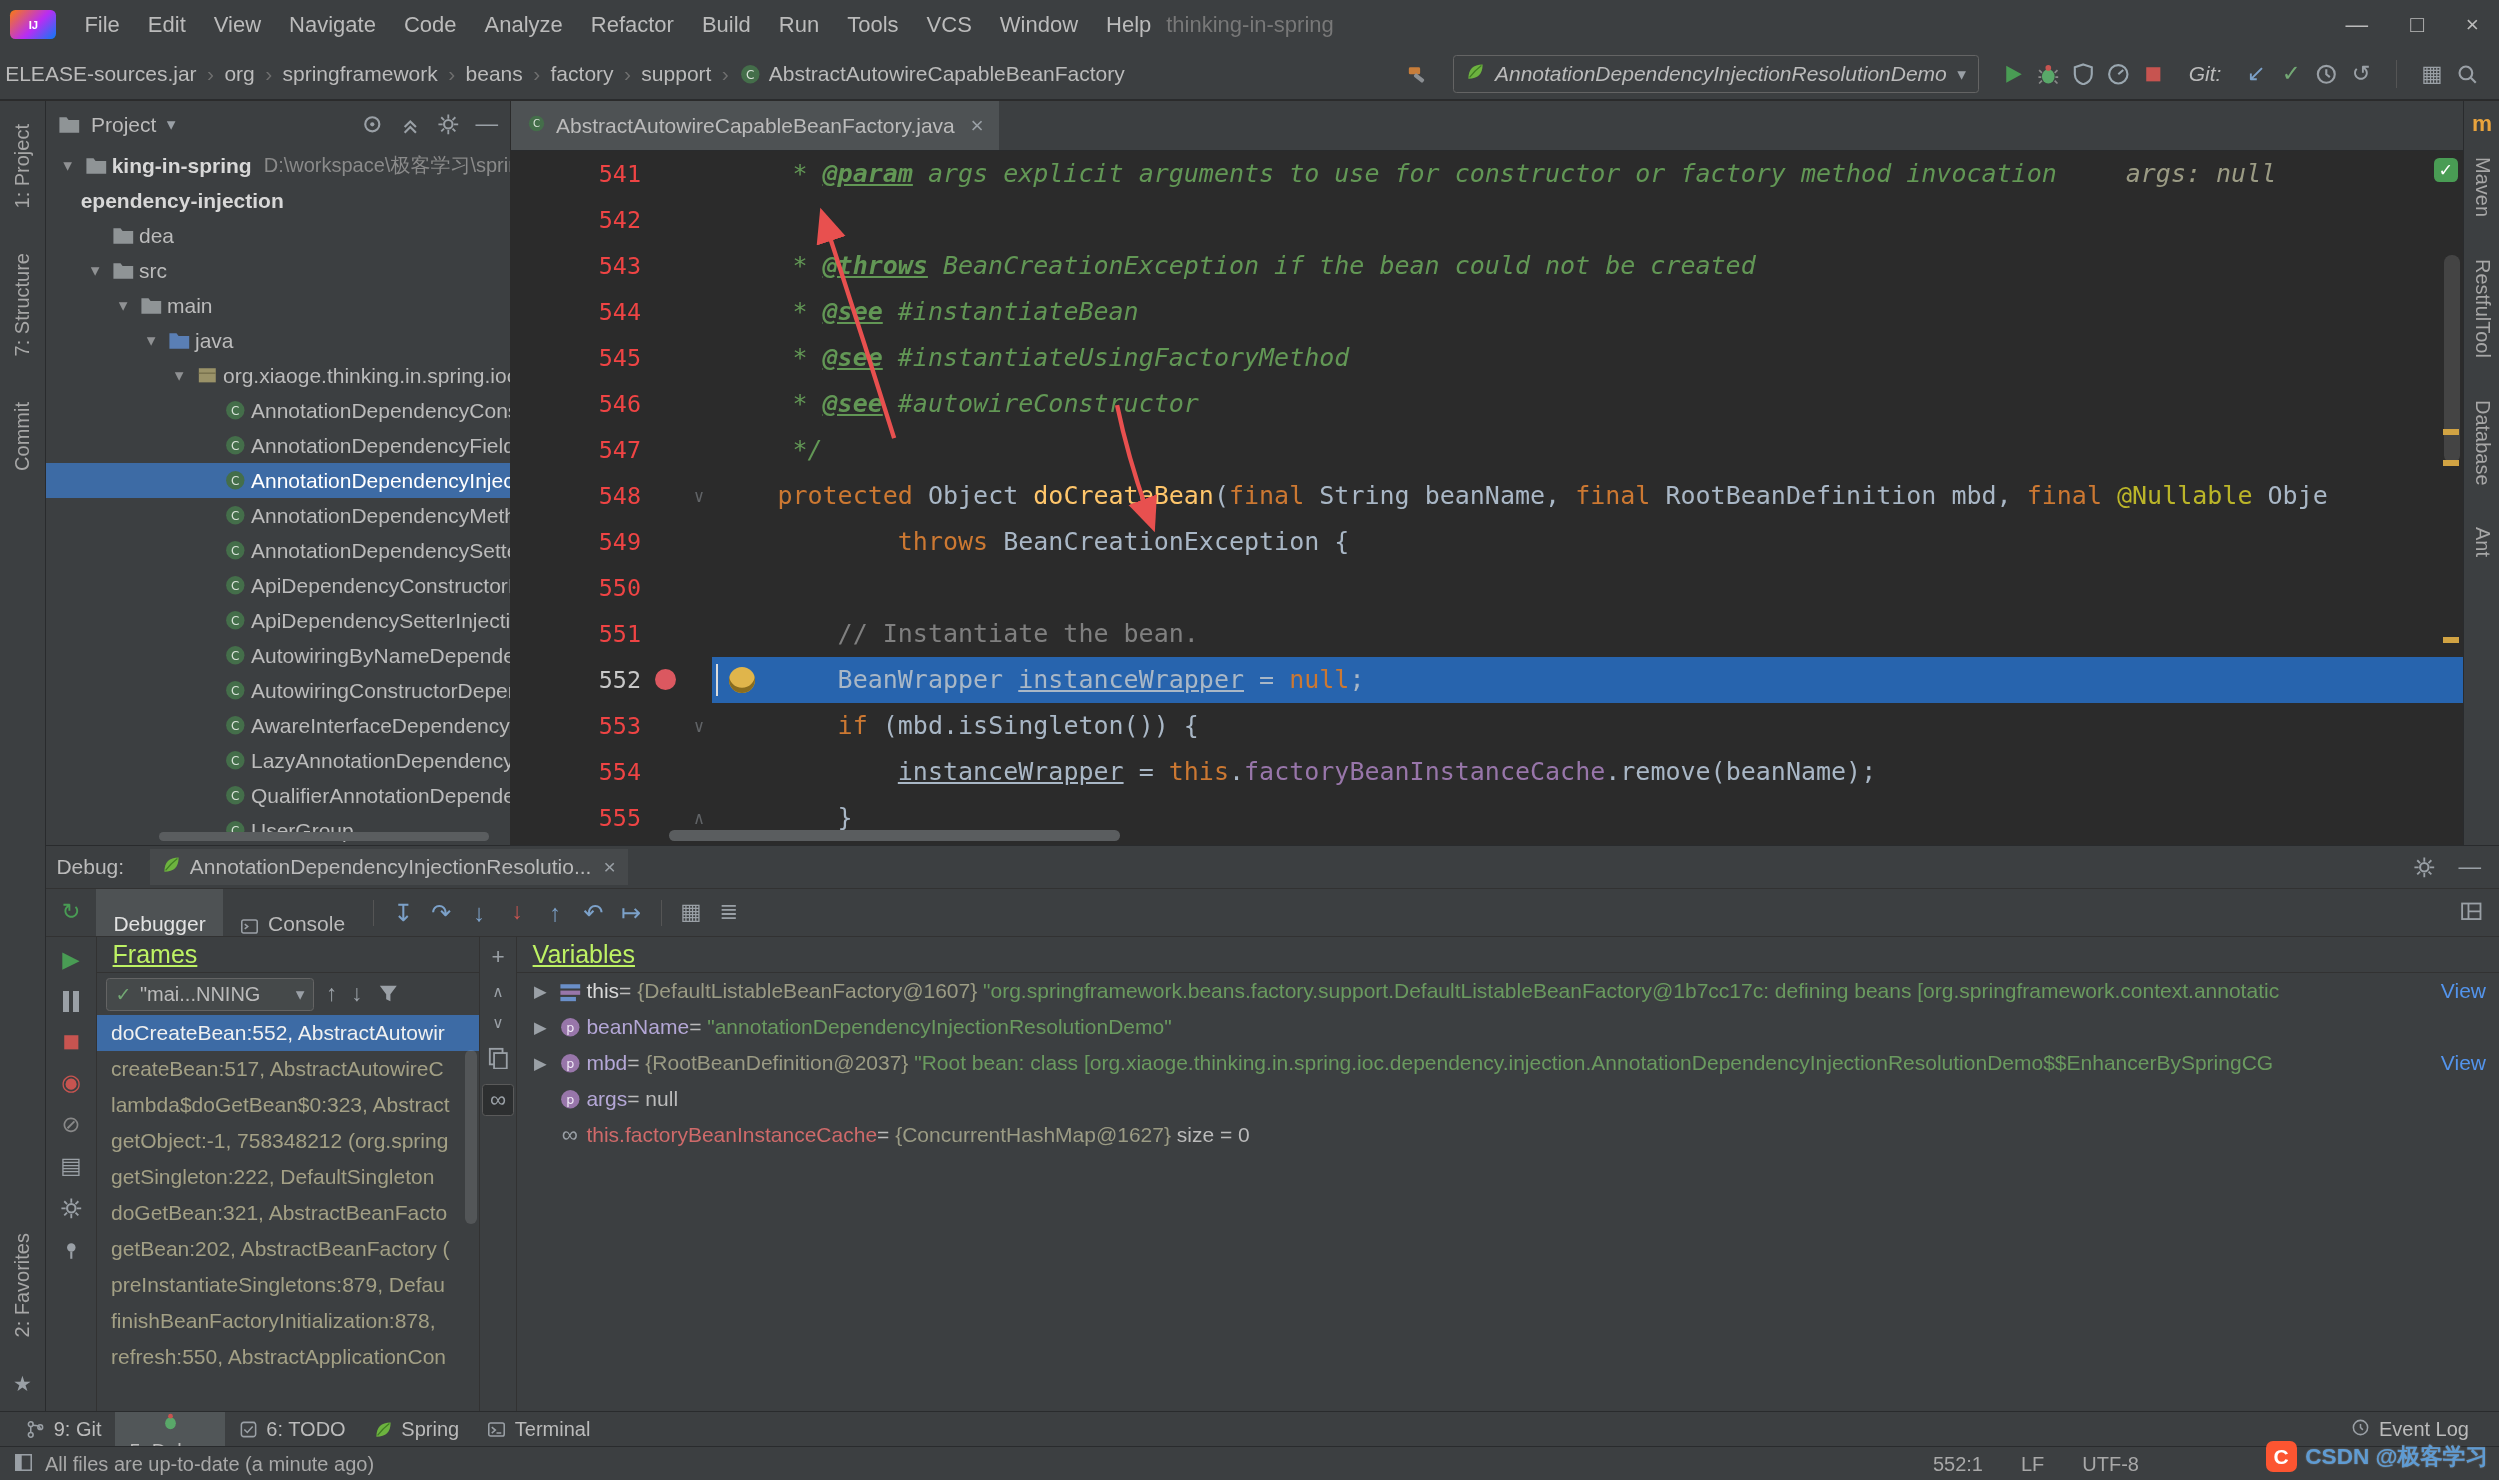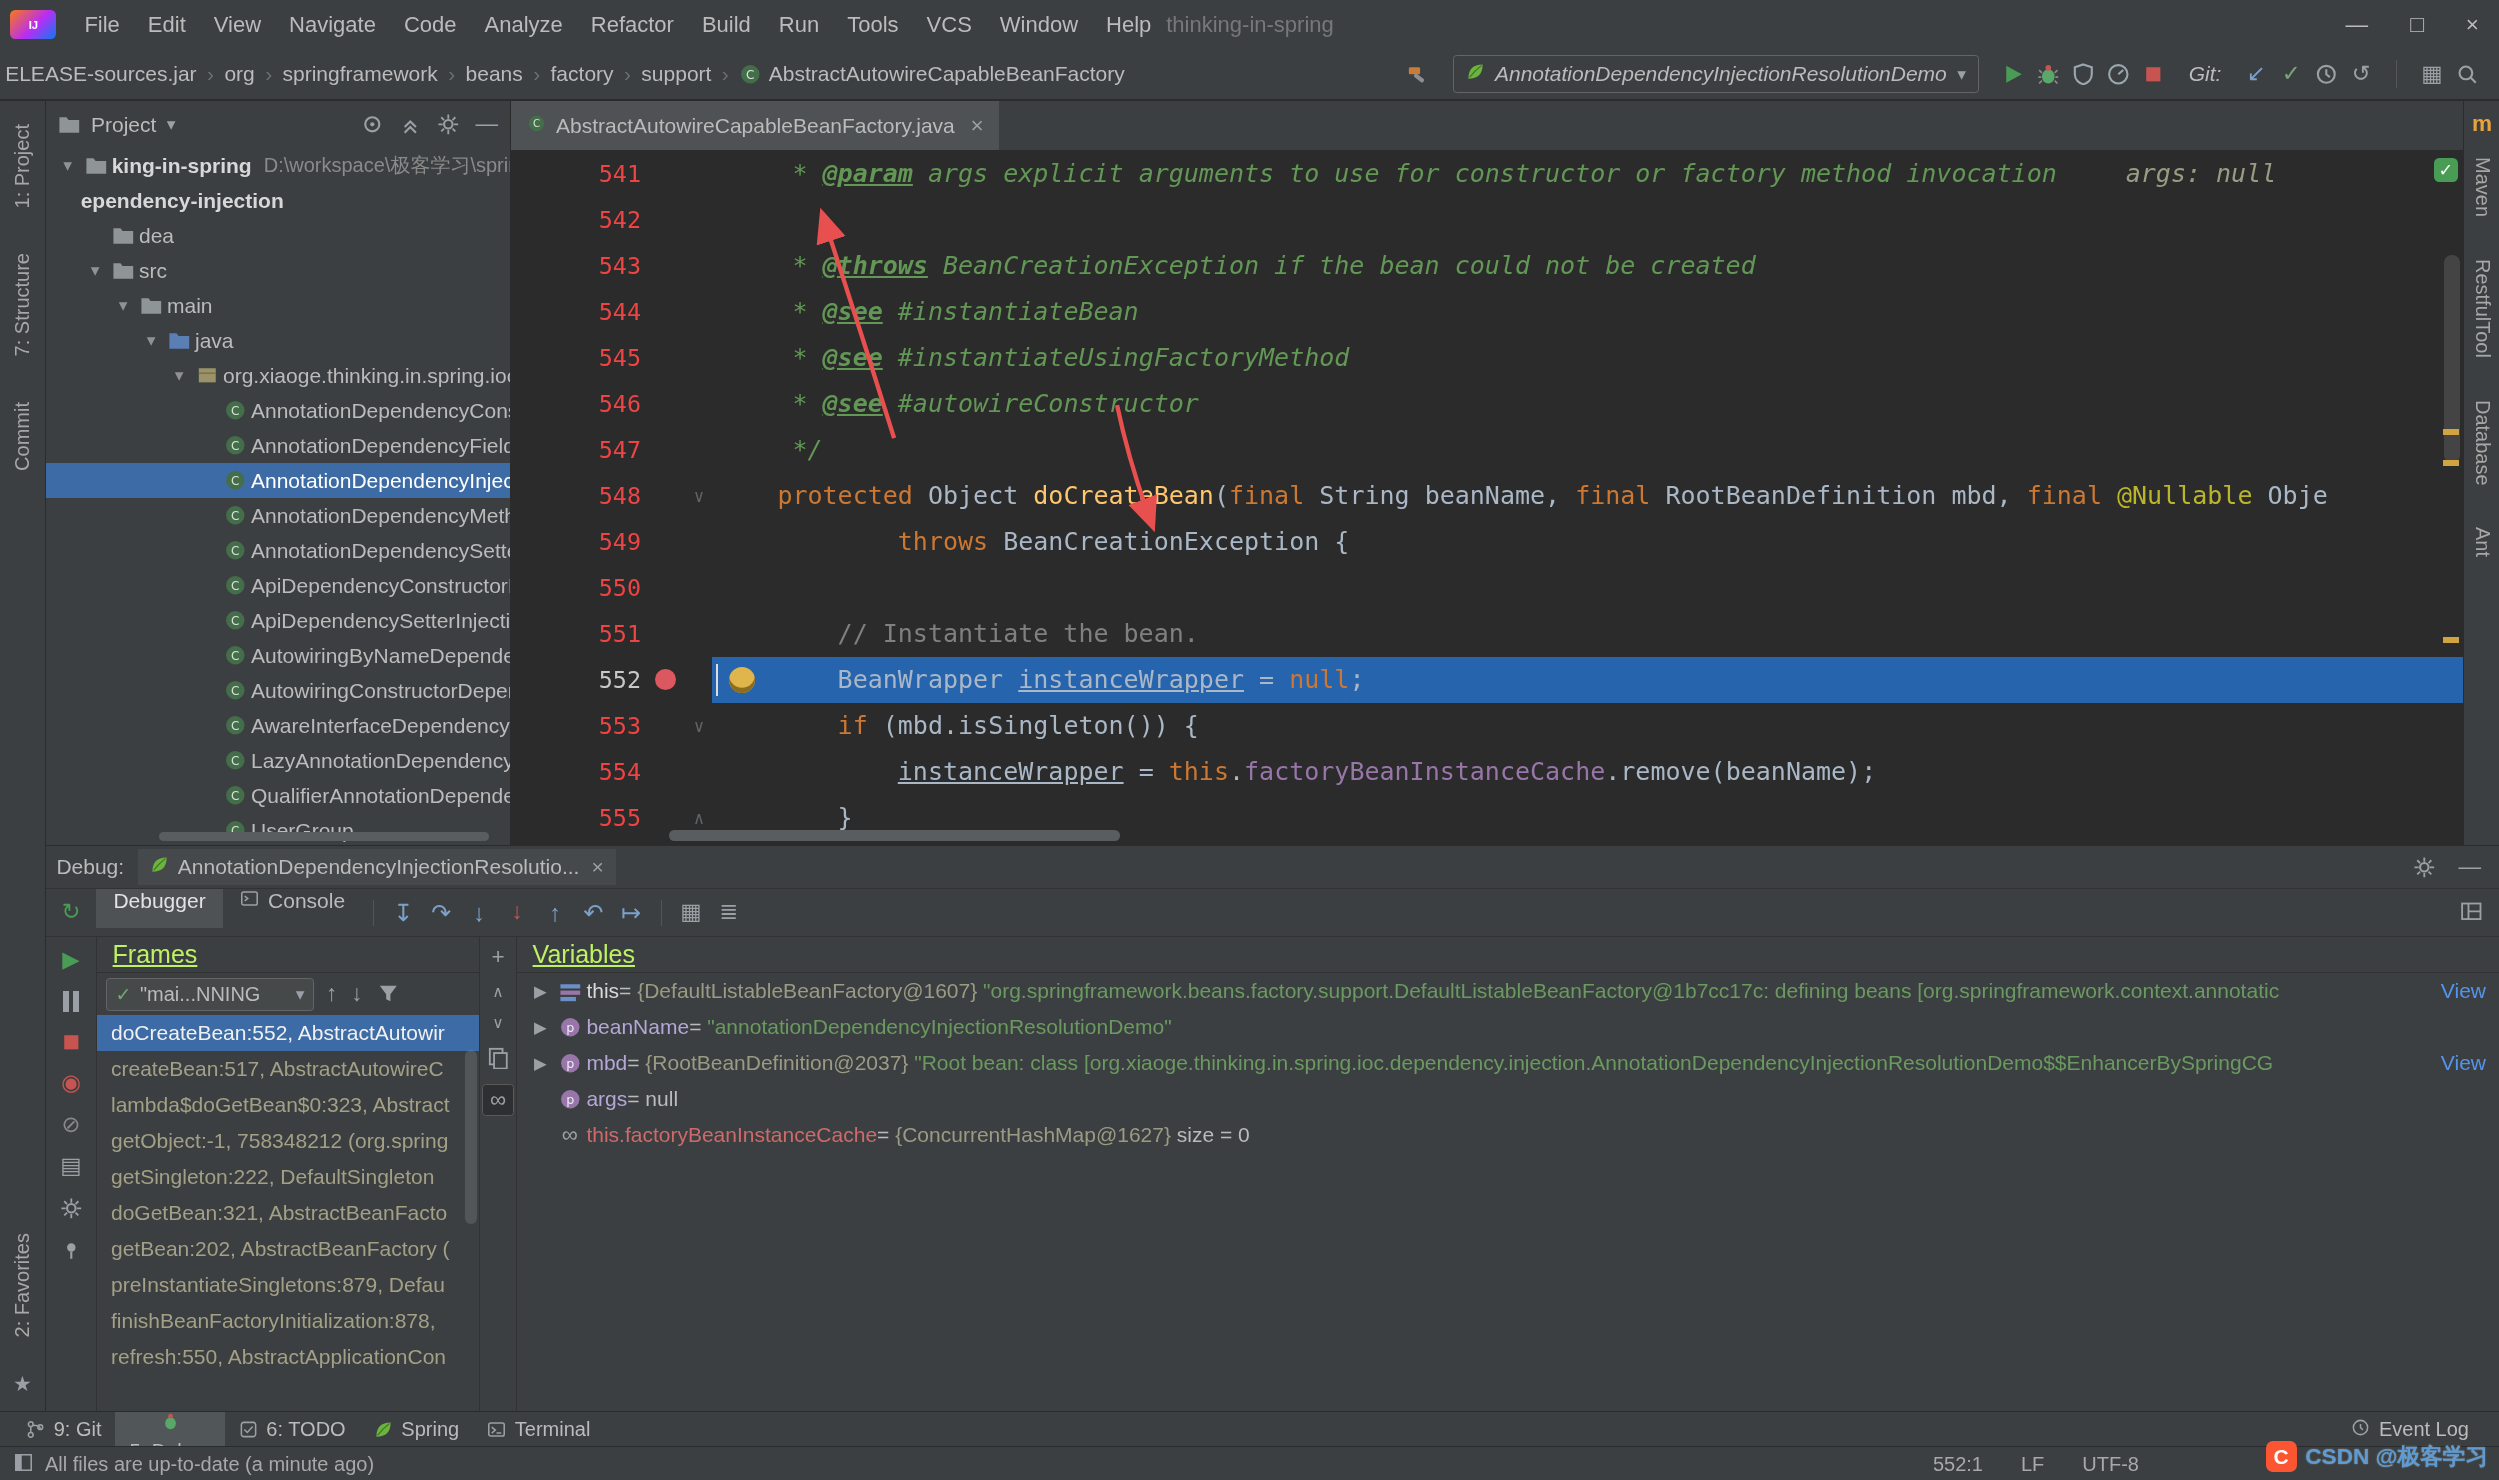--- a/index.html
+++ b/index.html
@@ -90,30 +90,30 @@
   #arrows{position:absolute;left:0;top:0;pointer-events:none;}
   .ok-badge{position:absolute;right:5.2px;top:7px;width:24px;height:24px;border-radius:5.2px;
     background:#499c54;color:#fff;font-size:17.4px;display:flex;align-items:center;justify-content:center;}
   .vsb-thumb{position:absolute;right:3.5px;top:104px;width:15.6px;height:208px;
     background:rgba(255,255,255,0.12);border-radius:7.8px;}
   .vsb-tick{position:absolute;right:4.3px;width:15.6px;height:6px;background:#d1a343;}
   .hsb{position:absolute;left:158px;bottom:5.2px;width:451px;height:10.4px;background:#5a5d5f;border-radius:5.2px;}
   
   #debug{position:absolute;left:46px;top:845px;right:0;height:566px;background:#3c3f41;
     border-top:0.9px solid #292b2d;display:flex;flex-direction:column;}
-  .dbg-header{height:42px;display:flex;align-items:center;gap:14px;padding-left:10.4px;
+  .dbg-header{height:42px;display:flex;align-items:center;gap:26px;padding-left:10.4px;
     border-bottom:0.9px solid #323232;}
   .dbg-label{font-size:21px;color:#bbbbbb;}
   .dbg-tab{display:flex;align-items:center;gap:8.7px;height:36px;padding:0 12px;background:#46494b;
     font-size:21px;color:#bbbbbb;}
   .dbg-tab .close{color:#9aa0a6;font-size:21px;margin-left:3.5px;}
   .dbg-header .hico{margin-left:auto;display:flex;gap:22.6px;padding-right:19px;}
   .dbg-toolbar{height:47px;display:flex;align-items:center;border-bottom:0.9px solid #323232;}
   .rerun-slot{width:50px;display:flex;justify-content:center;flex:none;}
-  .dbg-viewtab{padding:0 17.4px;height:39px;display:flex;align-items:flex-start;gap:8.7px;
+  .dbg-viewtab{padding:0 17.4px;height:47px;display:flex;align-items:flex-end;gap:8.7px;
     color:#bbbbbb;font-size:21px;}
   .dbg-viewtab.active{background:#4e5254;color:#e2e2e2;}
   .sep{width:0.9px;height:26px;background:#555;margin:0 10.4px;}
   .stepico{width:38px;display:flex;justify-content:center;}
   .si{color:#7ca1c9;font-size:24px;}
   .dbg-toolbar .tright{margin-left:auto;padding-right:17.4px;}
   .dbg-body{display:flex;flex:1;overflow:hidden;}
   .dbg-ctrl{width:50px;flex:none;display:flex;flex-direction:column;align-items:center;
     padding-top:12px;gap:19px;border-right:0.9px solid #323232;}
   .frames{width:382px;flex:none;display:flex;flex-direction:column;border-right:0.9px solid #323232;position:relative;}

